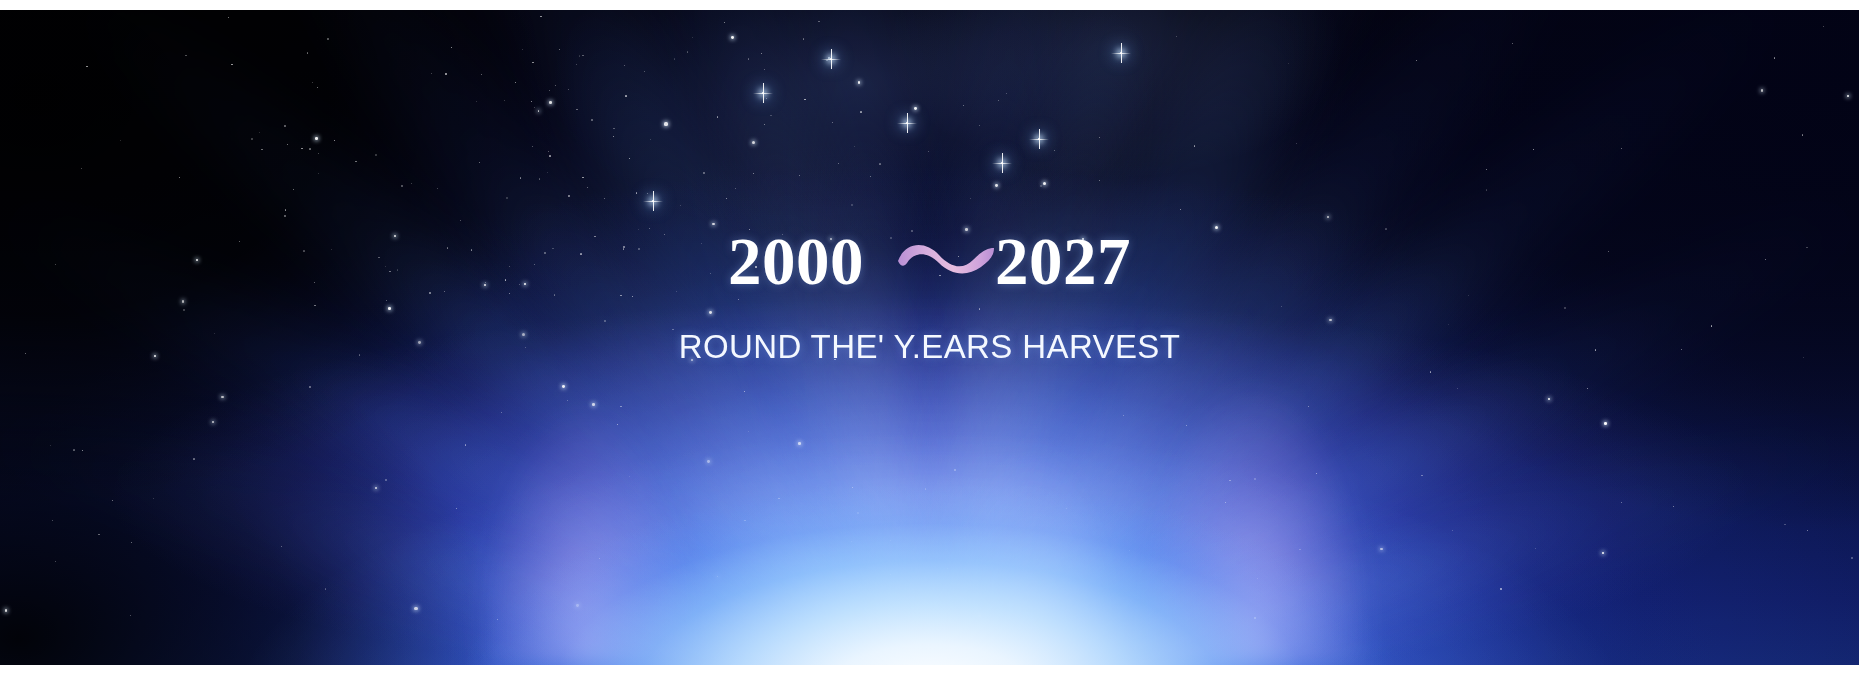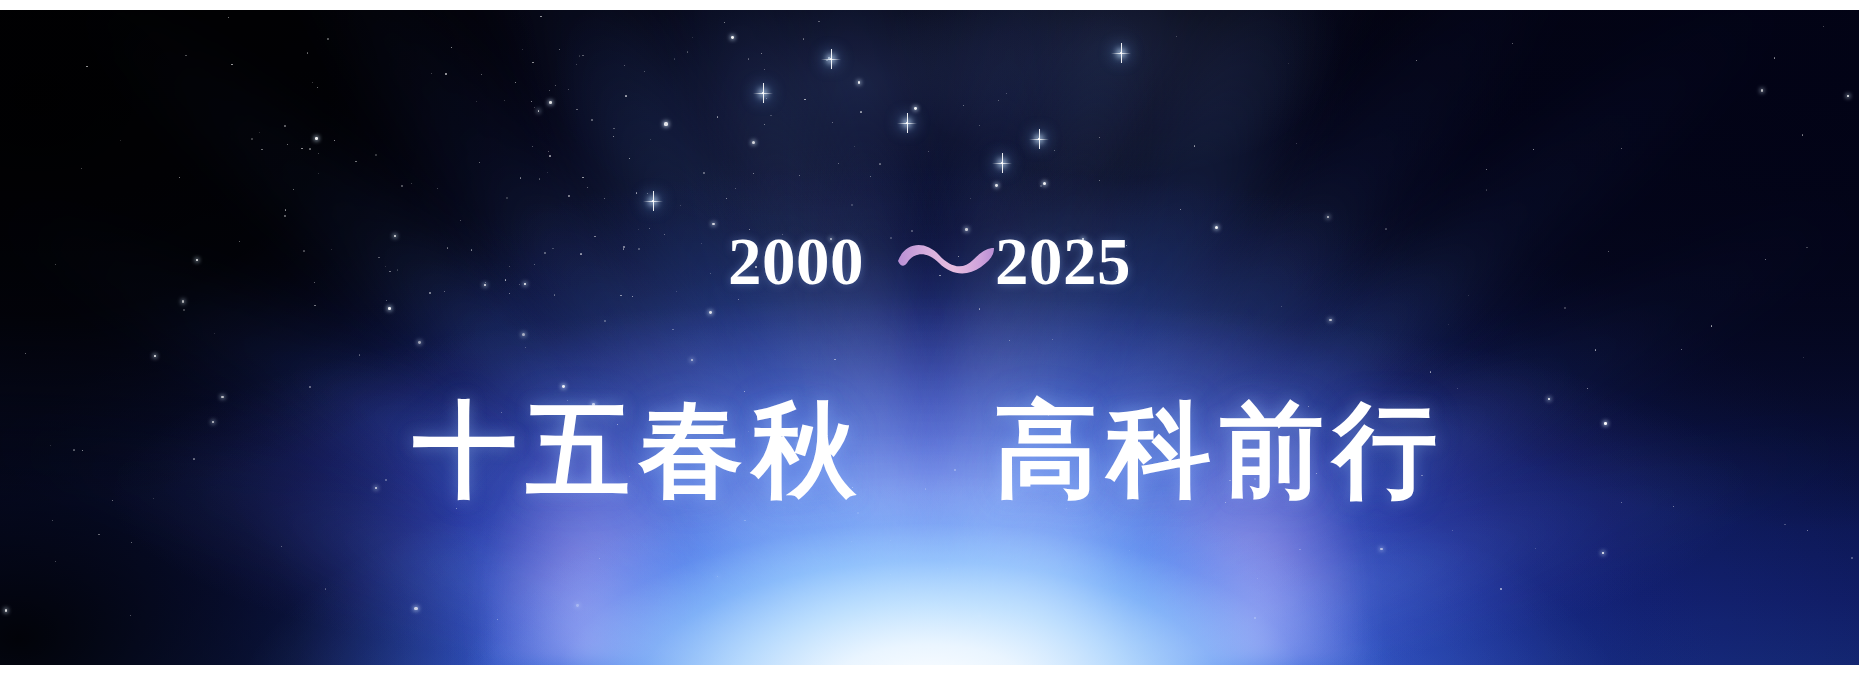--- a/index.html
+++ b/index.html
@@ -653,25 +653,21 @@
                 <stop offset="85%" stop-color="#cfa3dc"></stop>
                 <stop offset="100%" stop-color="#b98fd4"></stop>
               </linearGradient>
             </defs>
             <path d="M3 27 C 10 8, 30 6, 44 21 C 56 34, 68 36, 78 26 C 86 18, 92 14, 99 14
                      C 99 22, 94 27, 86 33 C 72 43, 56 41, 44 29 C 33 18, 20 17, 12 29
                      C 9 33, 6 33, 3 27 Z" fill="url(#tildeGrad)"></path>
           </svg>
         </span>
 
-        <span class="year" id="year-2025">2025</span>
+        <span class="year" id="year-2025">2027</span>
       </div>
 
-
-      <div id="headline-row">
-        <span class="headline">十五春秋</span>
-        <span id="headline-gap"></span>
-        <span class="headline">高科前行</span>
-      </div>
+      <div id="subtitle">ROUND THE' Y.EARS HARVEST</div>
+
 
     </div>
   </div>
 </div>
 
 </body></html>

